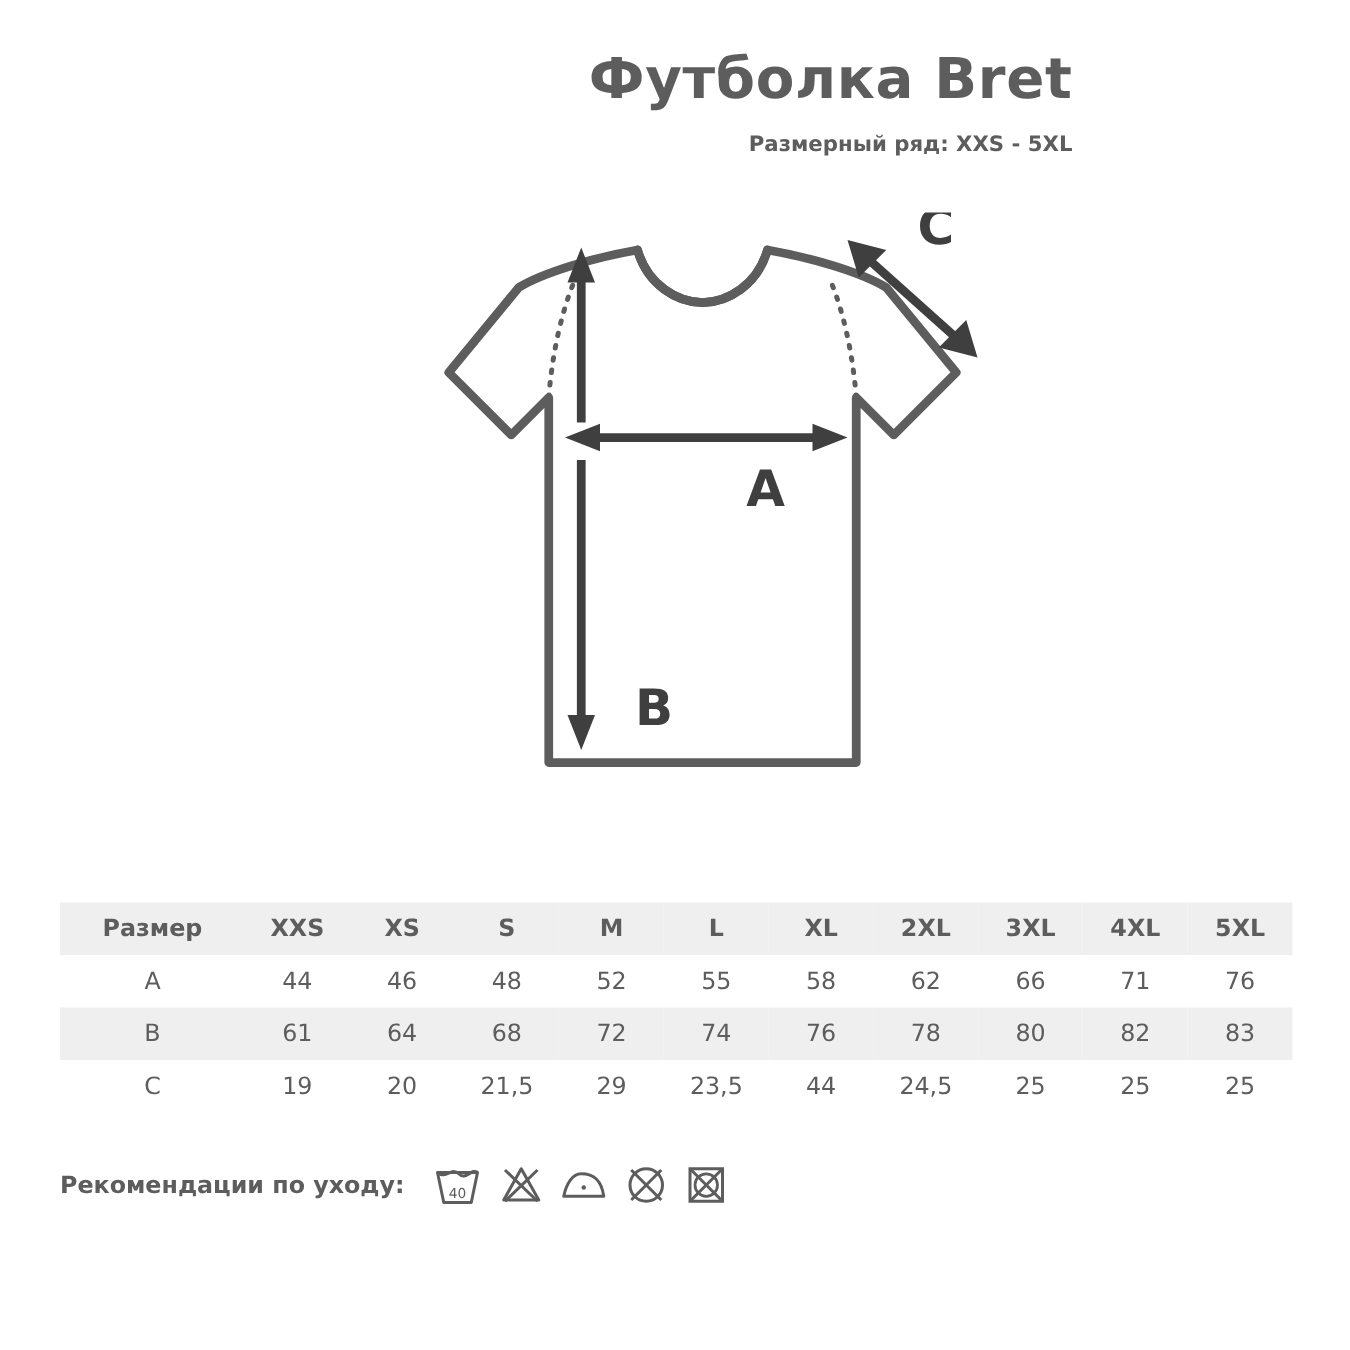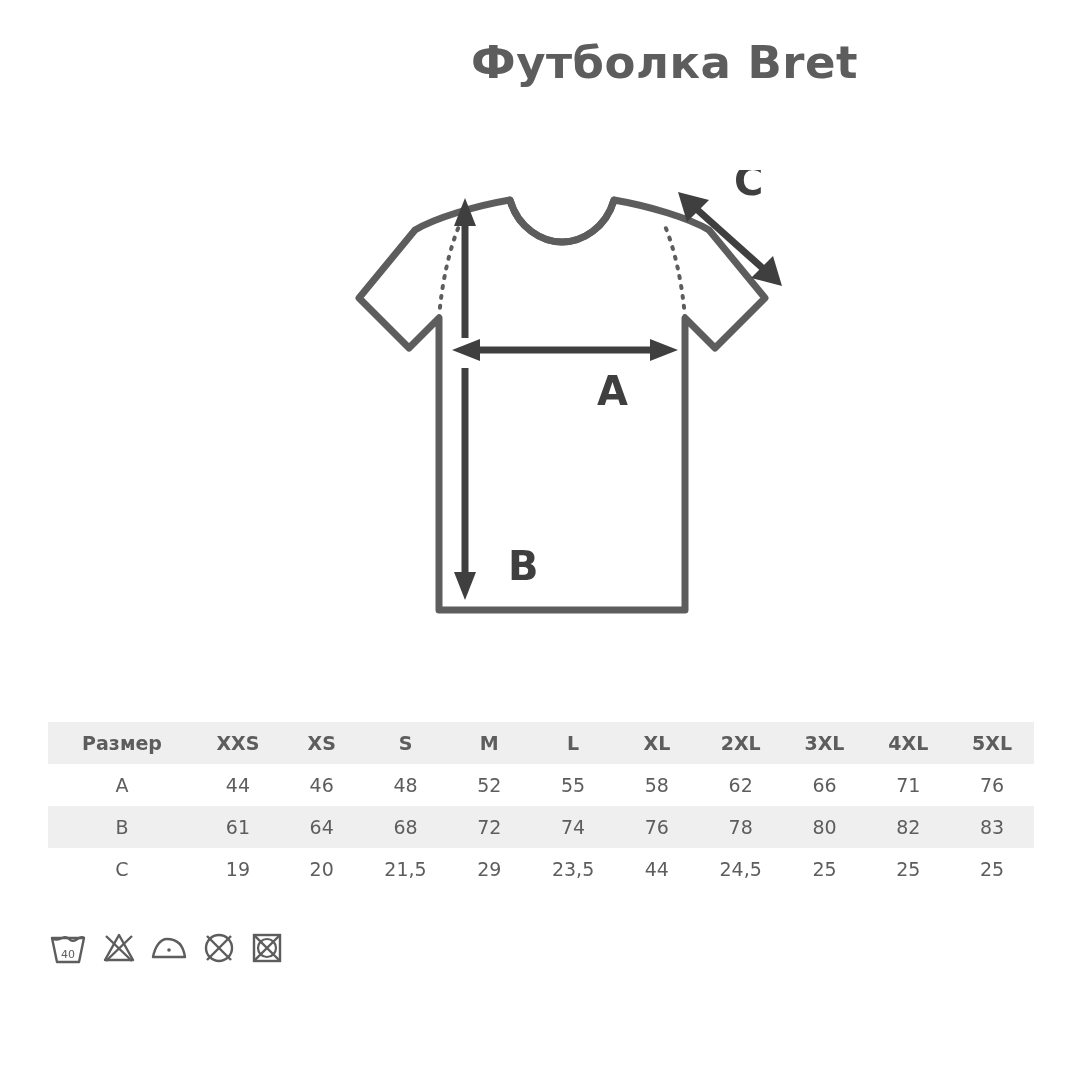--- a/index.html
+++ b/index.html
@@ -125,20 +125,21 @@
     display: block;
   }
 </style>
 </head>
 <body>
 
 <div class="page">
 
   <div class="header">
     <div class="title">Футболка Bret</div>
+    <div class="subtitle">Размерный ряд: XXS - 5XL</div>
   </div>
 
   <div class="diagram">
     <svg width="560" height="500" viewBox="0 0 560 500" xmlns="http://www.w3.org/2000/svg" aria-hidden="true">
       <g>
 
         <path d="M155 60
                  C 175 48, 215 36, 250 30
                  C 258 58, 282 72, 302 72
                  C 322 72, 346 58, 354 30
@@ -239,20 +240,21 @@
           <td>24,5</td>
           <td>25</td>
           <td>25</td>
           <td>25</td>
         </tr>
       </tbody>
     </table>
   </div>
 
   <div class="care">
+    <div class="care-label">Рекомендации по уходу:</div>
     <div class="care-icons">
 
       <span>
         <svg width="40" height="36" viewBox="0 0 40 36" xmlns="http://www.w3.org/2000/svg">
           <path d="M4 8 L36 8 L31 32 L9 32 Z" fill="none" stroke="#5d5d5d" stroke-width="2.4" stroke-linejoin="round"></path>
           <path d="M4 8 C 11 14, 15 3, 21 9 C 27 15, 31 4, 36 8" fill="none" stroke="#5d5d5d" stroke-width="2.4" stroke-linejoin="round"></path>
           <text x="20" y="28" text-anchor="middle" font-family="DejaVu Sans, Liberation Sans, sans-serif" font-size="11" fill="#5d5d5d">40</text>
         </svg>
       </span>
 

